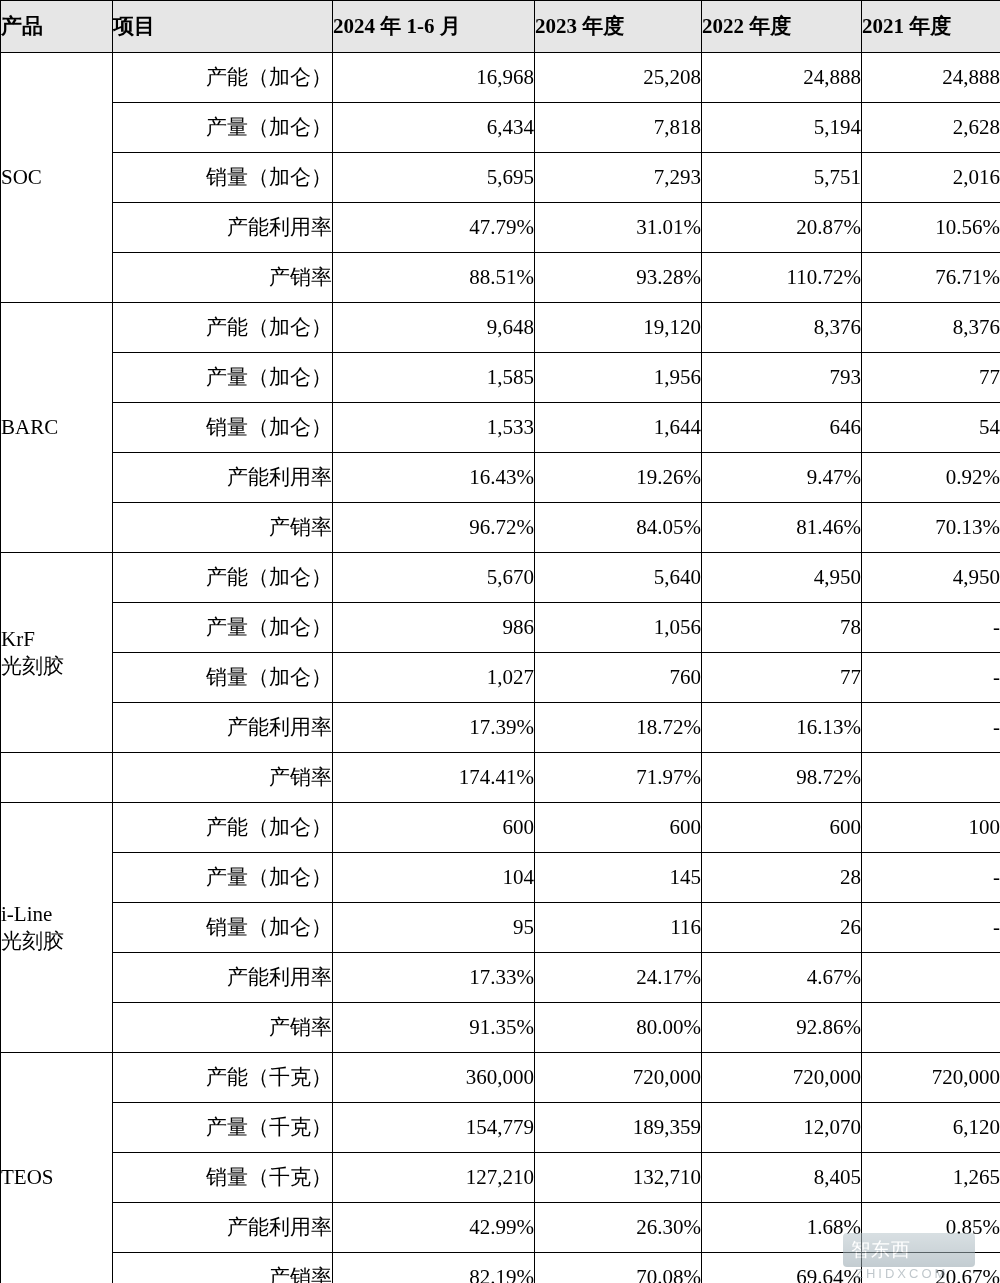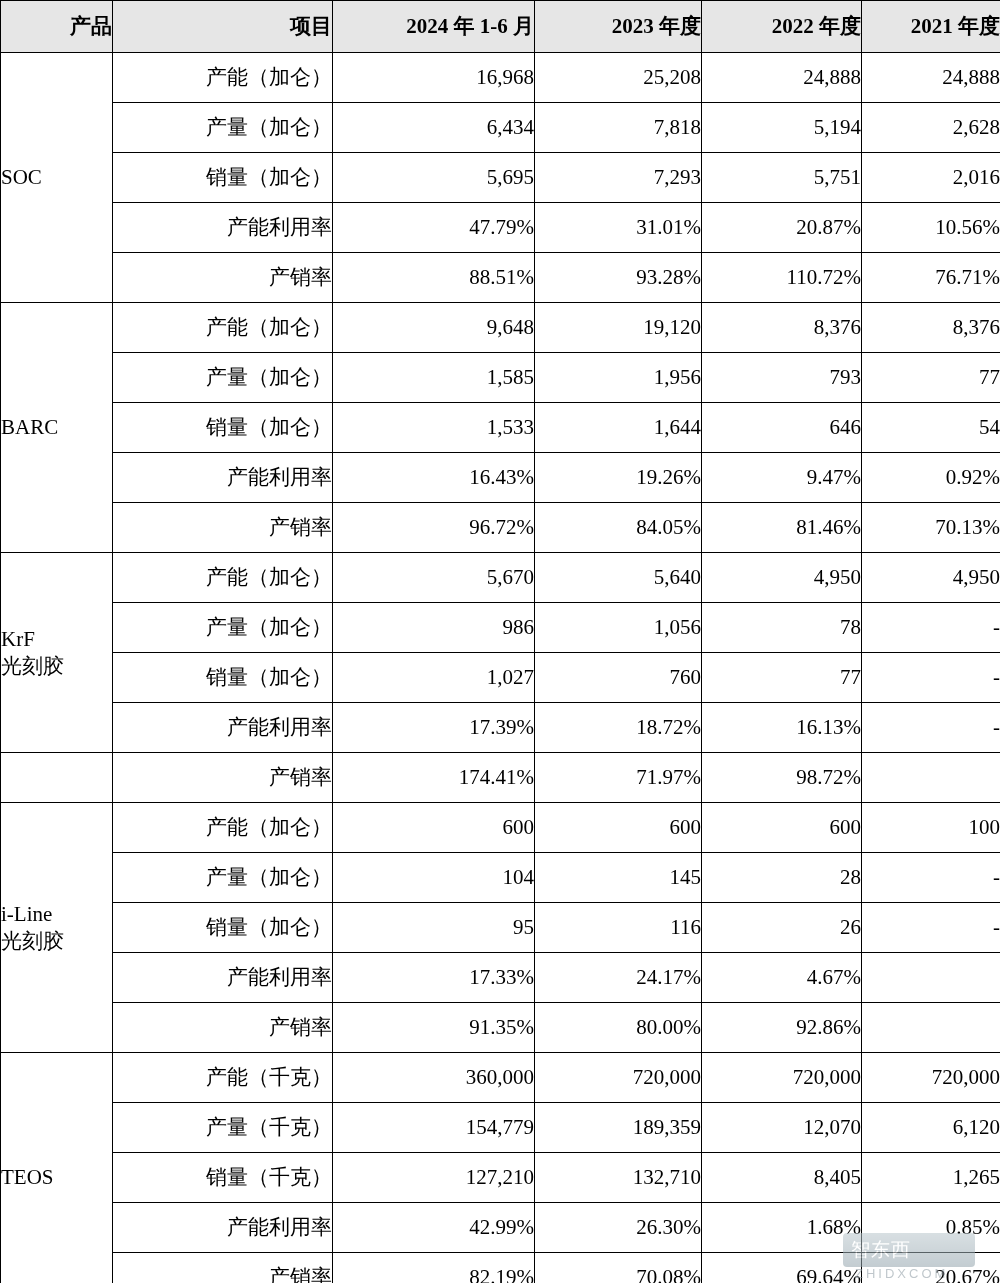--- a/index.html
+++ b/index.html
@@ -33,21 +33,21 @@
   col.c-product { width: 112px; }
   col.c-item    { width: 220px; }
   col.c-y1      { width: 202px; }
   col.c-y2      { width: 167px; }
   col.c-y3      { width: 160px; }
   col.c-y4      { width: 139px; }
 
   thead th {
     background: #e6e6e6;
     font-weight: bold;
-    text-align: right;
+    text-align: left;
     height: 52px;
     font-family: "Liberation Serif", "DejaVu Serif", serif;
   }
   td.product-cell {
     text-align: left;
     font-family: "Liberation Serif", "DejaVu Serif", serif;
     font-size: 21px;
     line-height: 1.3;
   }
   td.item-cell {

